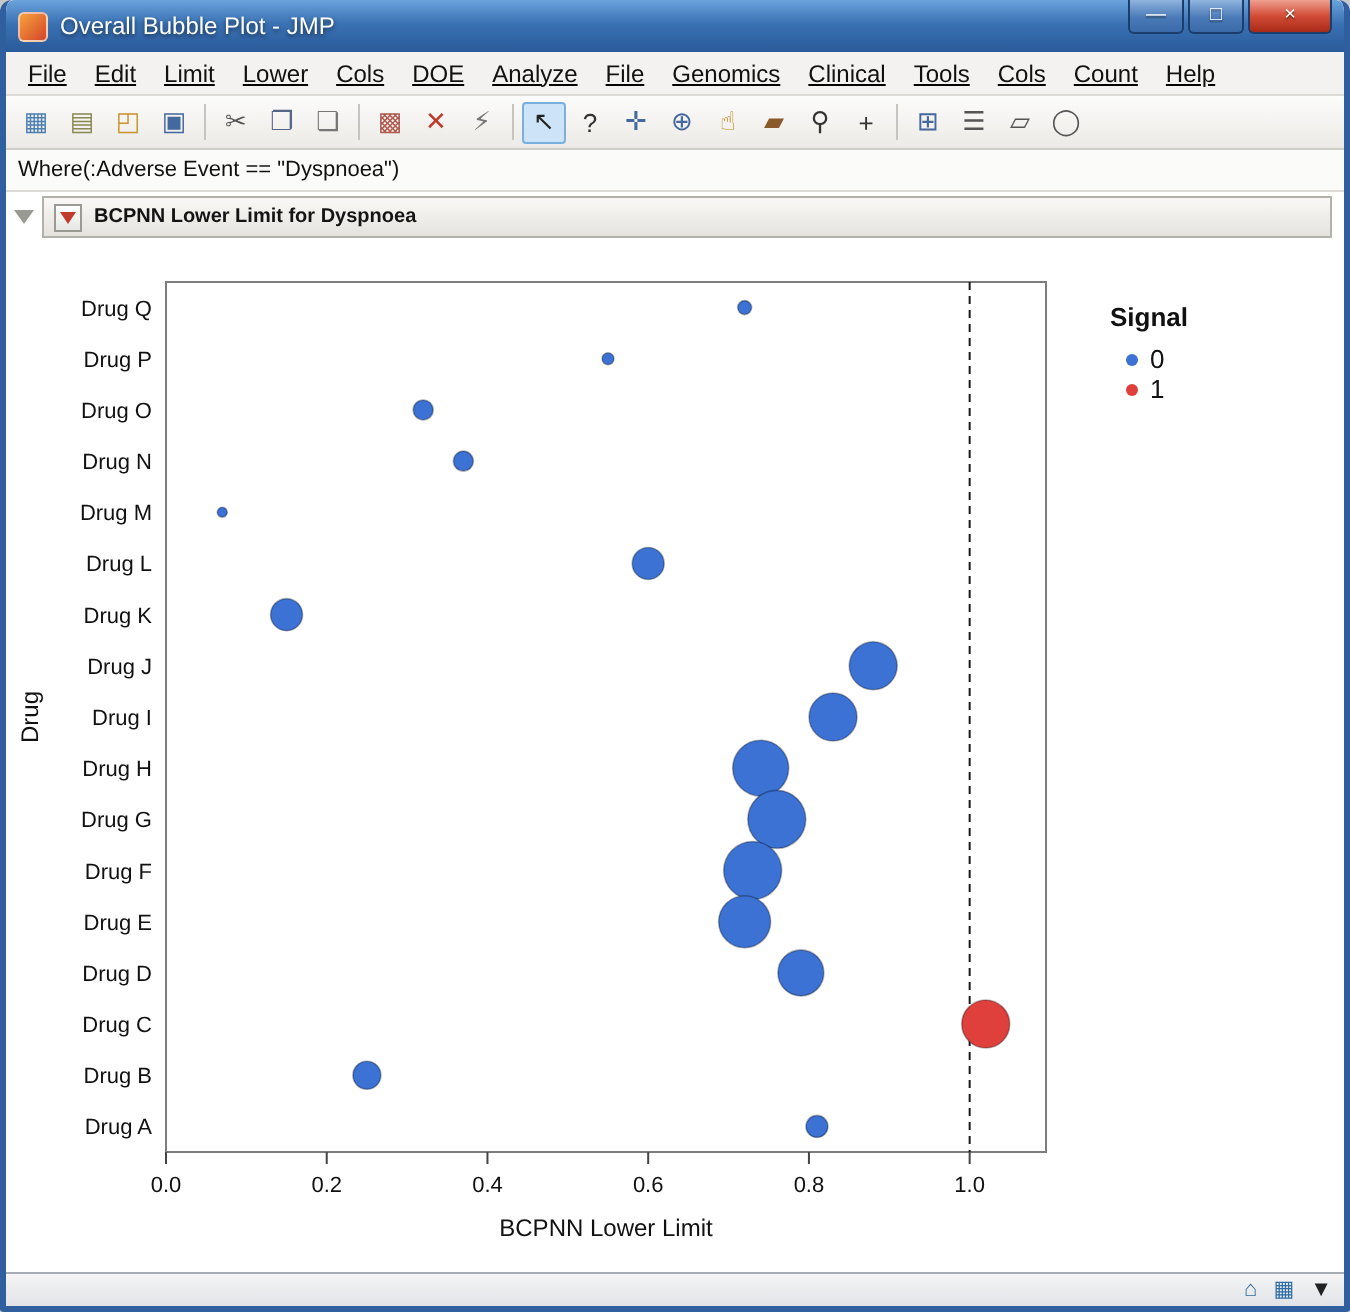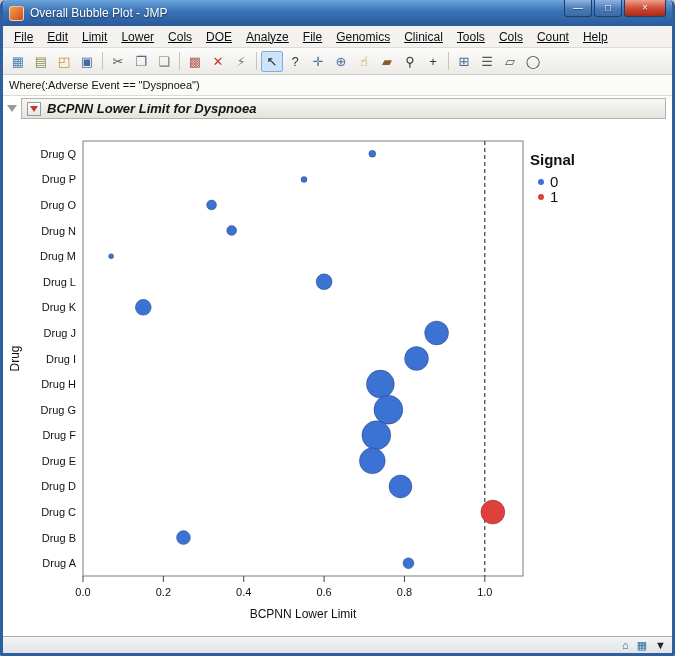--- a/index.html
+++ b/index.html
@@ -31,24 +31,24 @@
   .header-row { height:25px; flex:0 0 25px; display:flex; align-items:center; background:#fff;
                 padding:2px 6px 2px 4px; gap:4px; }
   .outline-tri { width:0; height:0; border-left:5px solid transparent; border-right:5px solid transparent;
                  border-top:7px solid #9a9a94; }
   .header-bar { flex:1; height:21px; background:linear-gradient(#f9f8f6,#e5e3de); border:1px solid #b3b1ab;
                 display:flex; align-items:center; gap:6px; padding:0 5px; }
   .red-tri-btn { width:14px; height:14px; background:linear-gradient(#ffffff,#e6e6e4); border:1px solid #9a9a94;
                  display:flex; align-items:center; justify-content:center; }
   .red-tri { width:0; height:0; border-left:4px solid transparent; border-right:4px solid transparent;
              border-top:6px solid #c43b2e; }
-  .header-title { font-size:13px; font-weight:bold; color:#141414; white-space:nowrap;font-style:italic; }
+  .header-title { font-size:10px; font-weight:bold; color:#141414; white-space:nowrap; }
   .plot-region { flex:1; position:relative; background:#fff; overflow:hidden; }
   .plot-svg { position:absolute; left:0; top:0; }
-  .legend { position:absolute; left:527px; top:30px; font-size:15px; color:#111; }
+  .legend { position:absolute; left:552px; top:30px; font-size:13px; color:#111; }
   .legend-signal-title { font-weight:bold; margin-bottom:6px; }
   .legend-size-row { display:flex; align-items:flex-start; gap:3px; height:22px; }
   .legend-entry { display:flex; align-items:center; gap:6px; height:15px; padding-left:8px; }
   .legend-dot { width:6px; height:6px; border-radius:50%; display:inline-block; }
   .statusbar { height:17px; flex:0 0 17px; border-top:1px solid #a8adb4; background:linear-gradient(#f5f5f5,#e1e3e7);
                display:flex; align-items:center; justify-content:flex-end; padding:0 6px; gap:8px; }
   .status-icon { font-size:11px; line-height:1; }
 </style>
 </head>
 <body>

